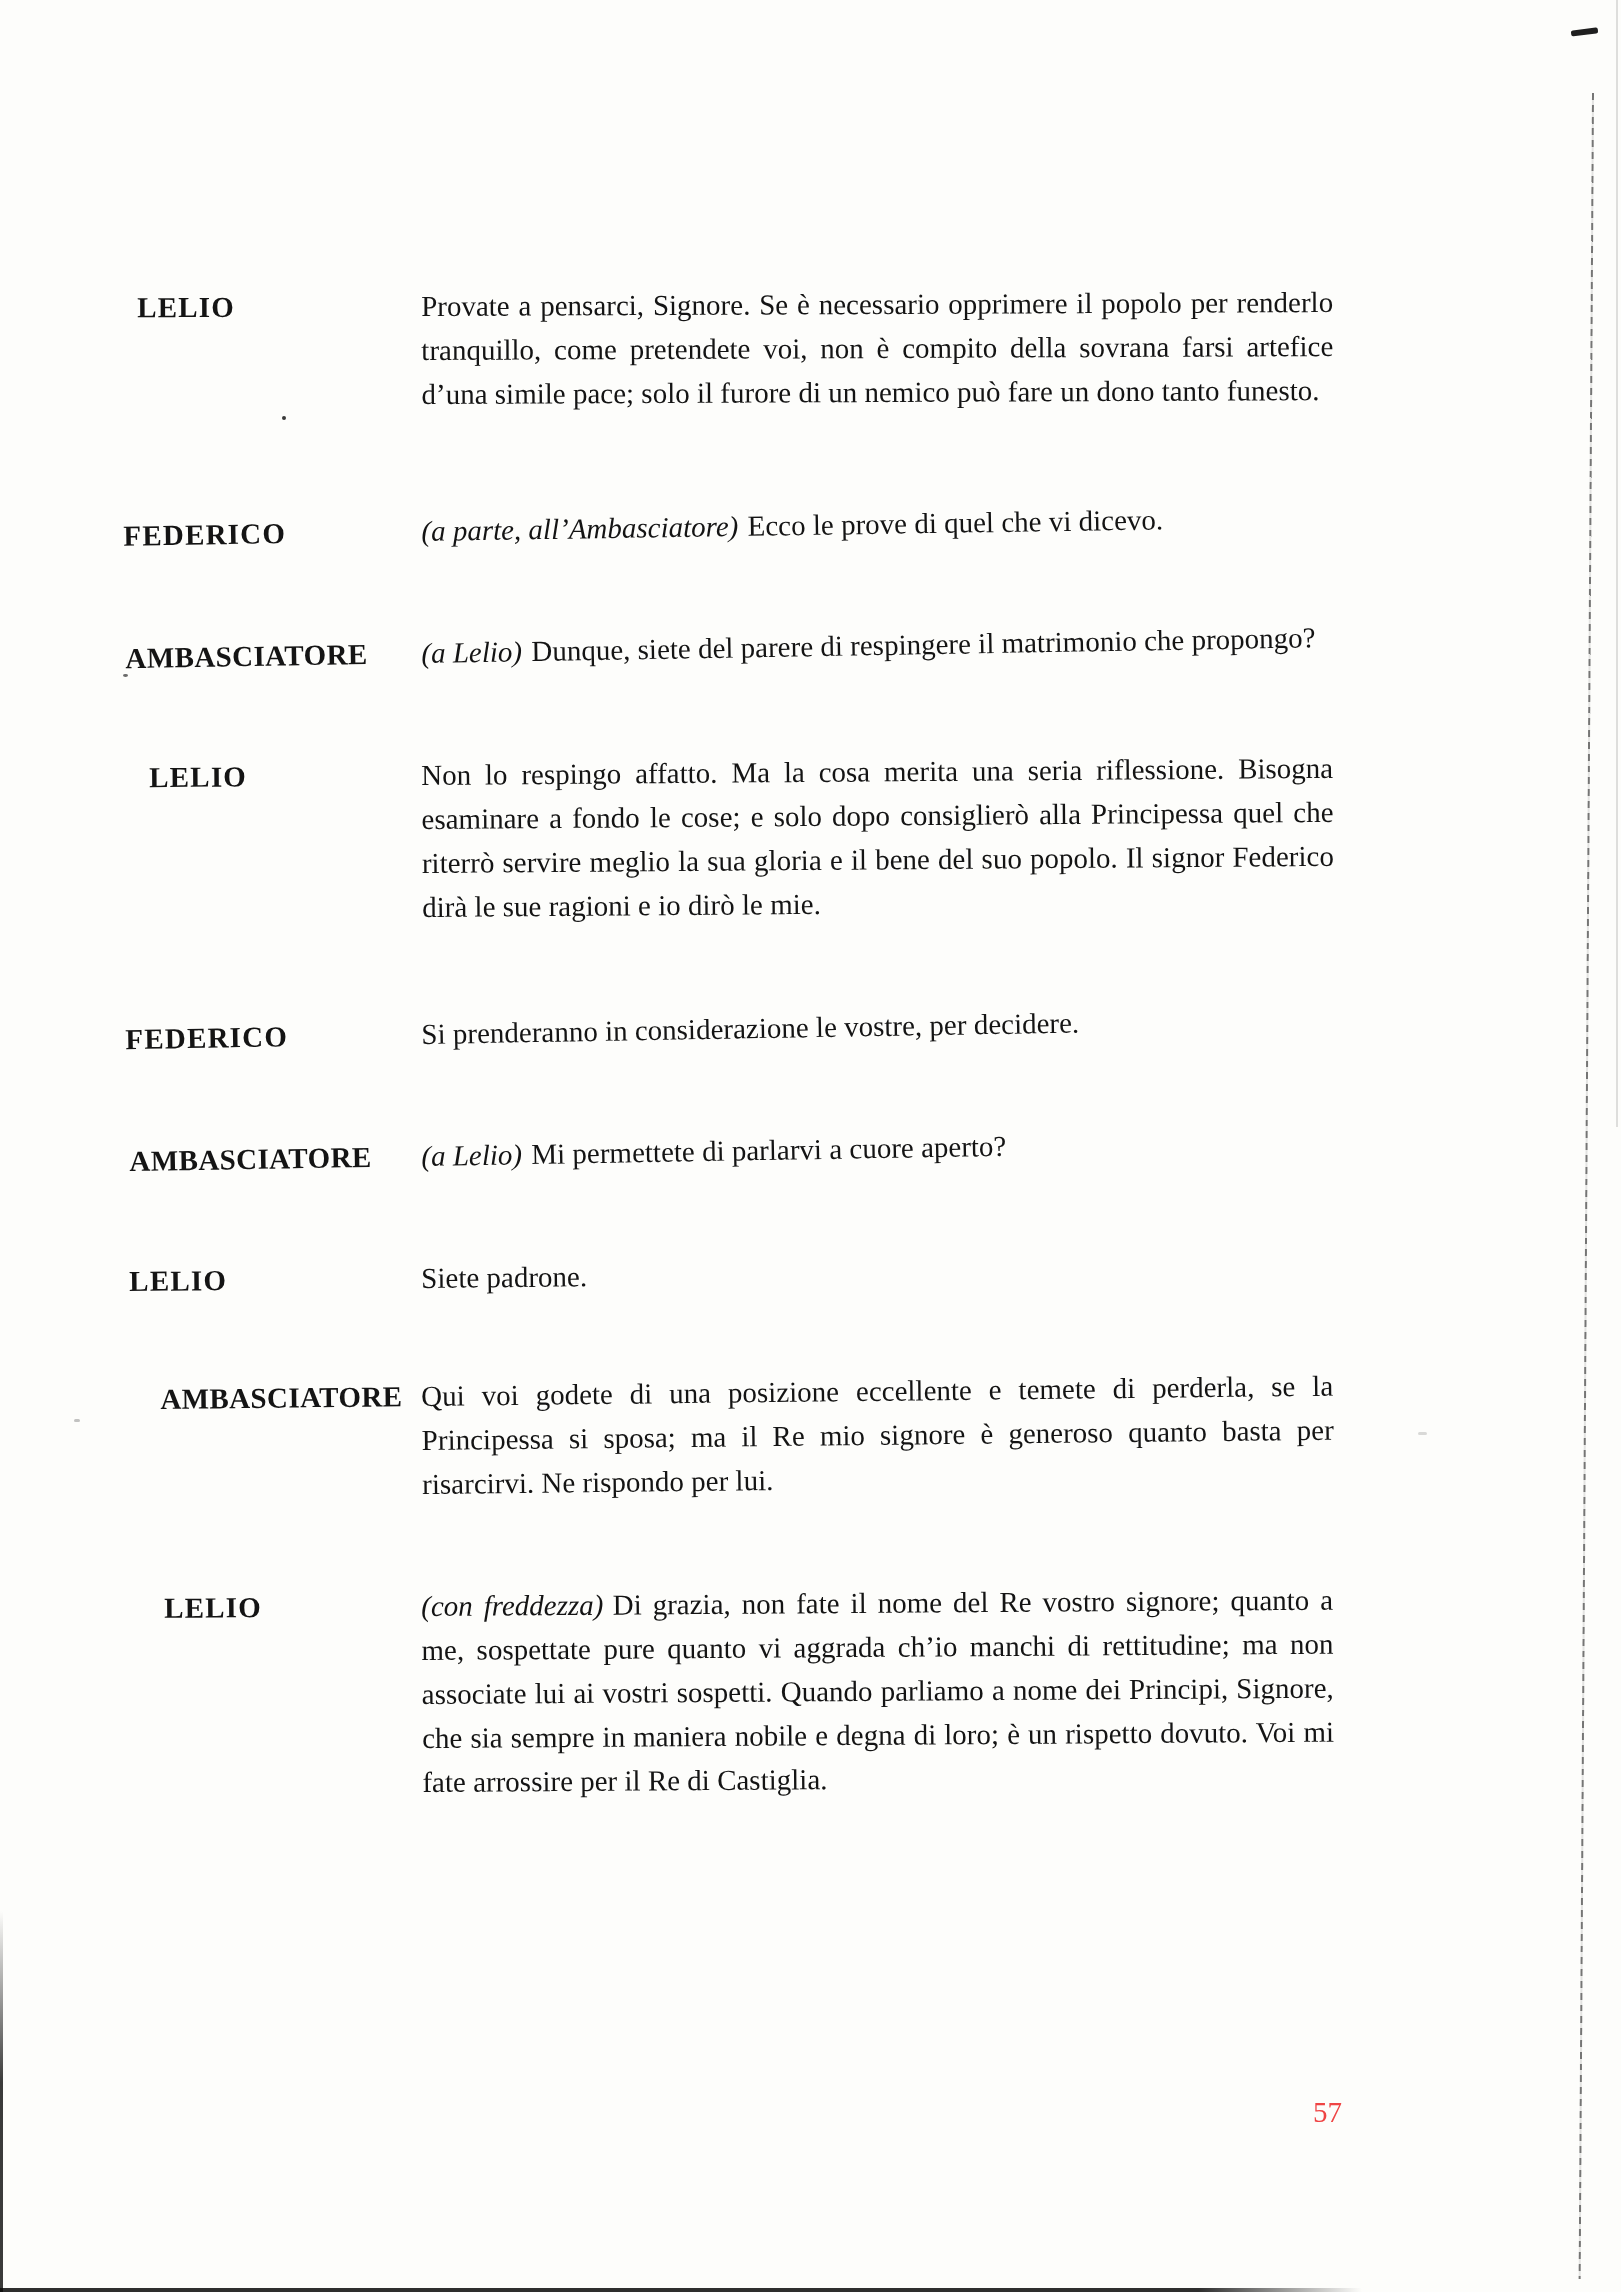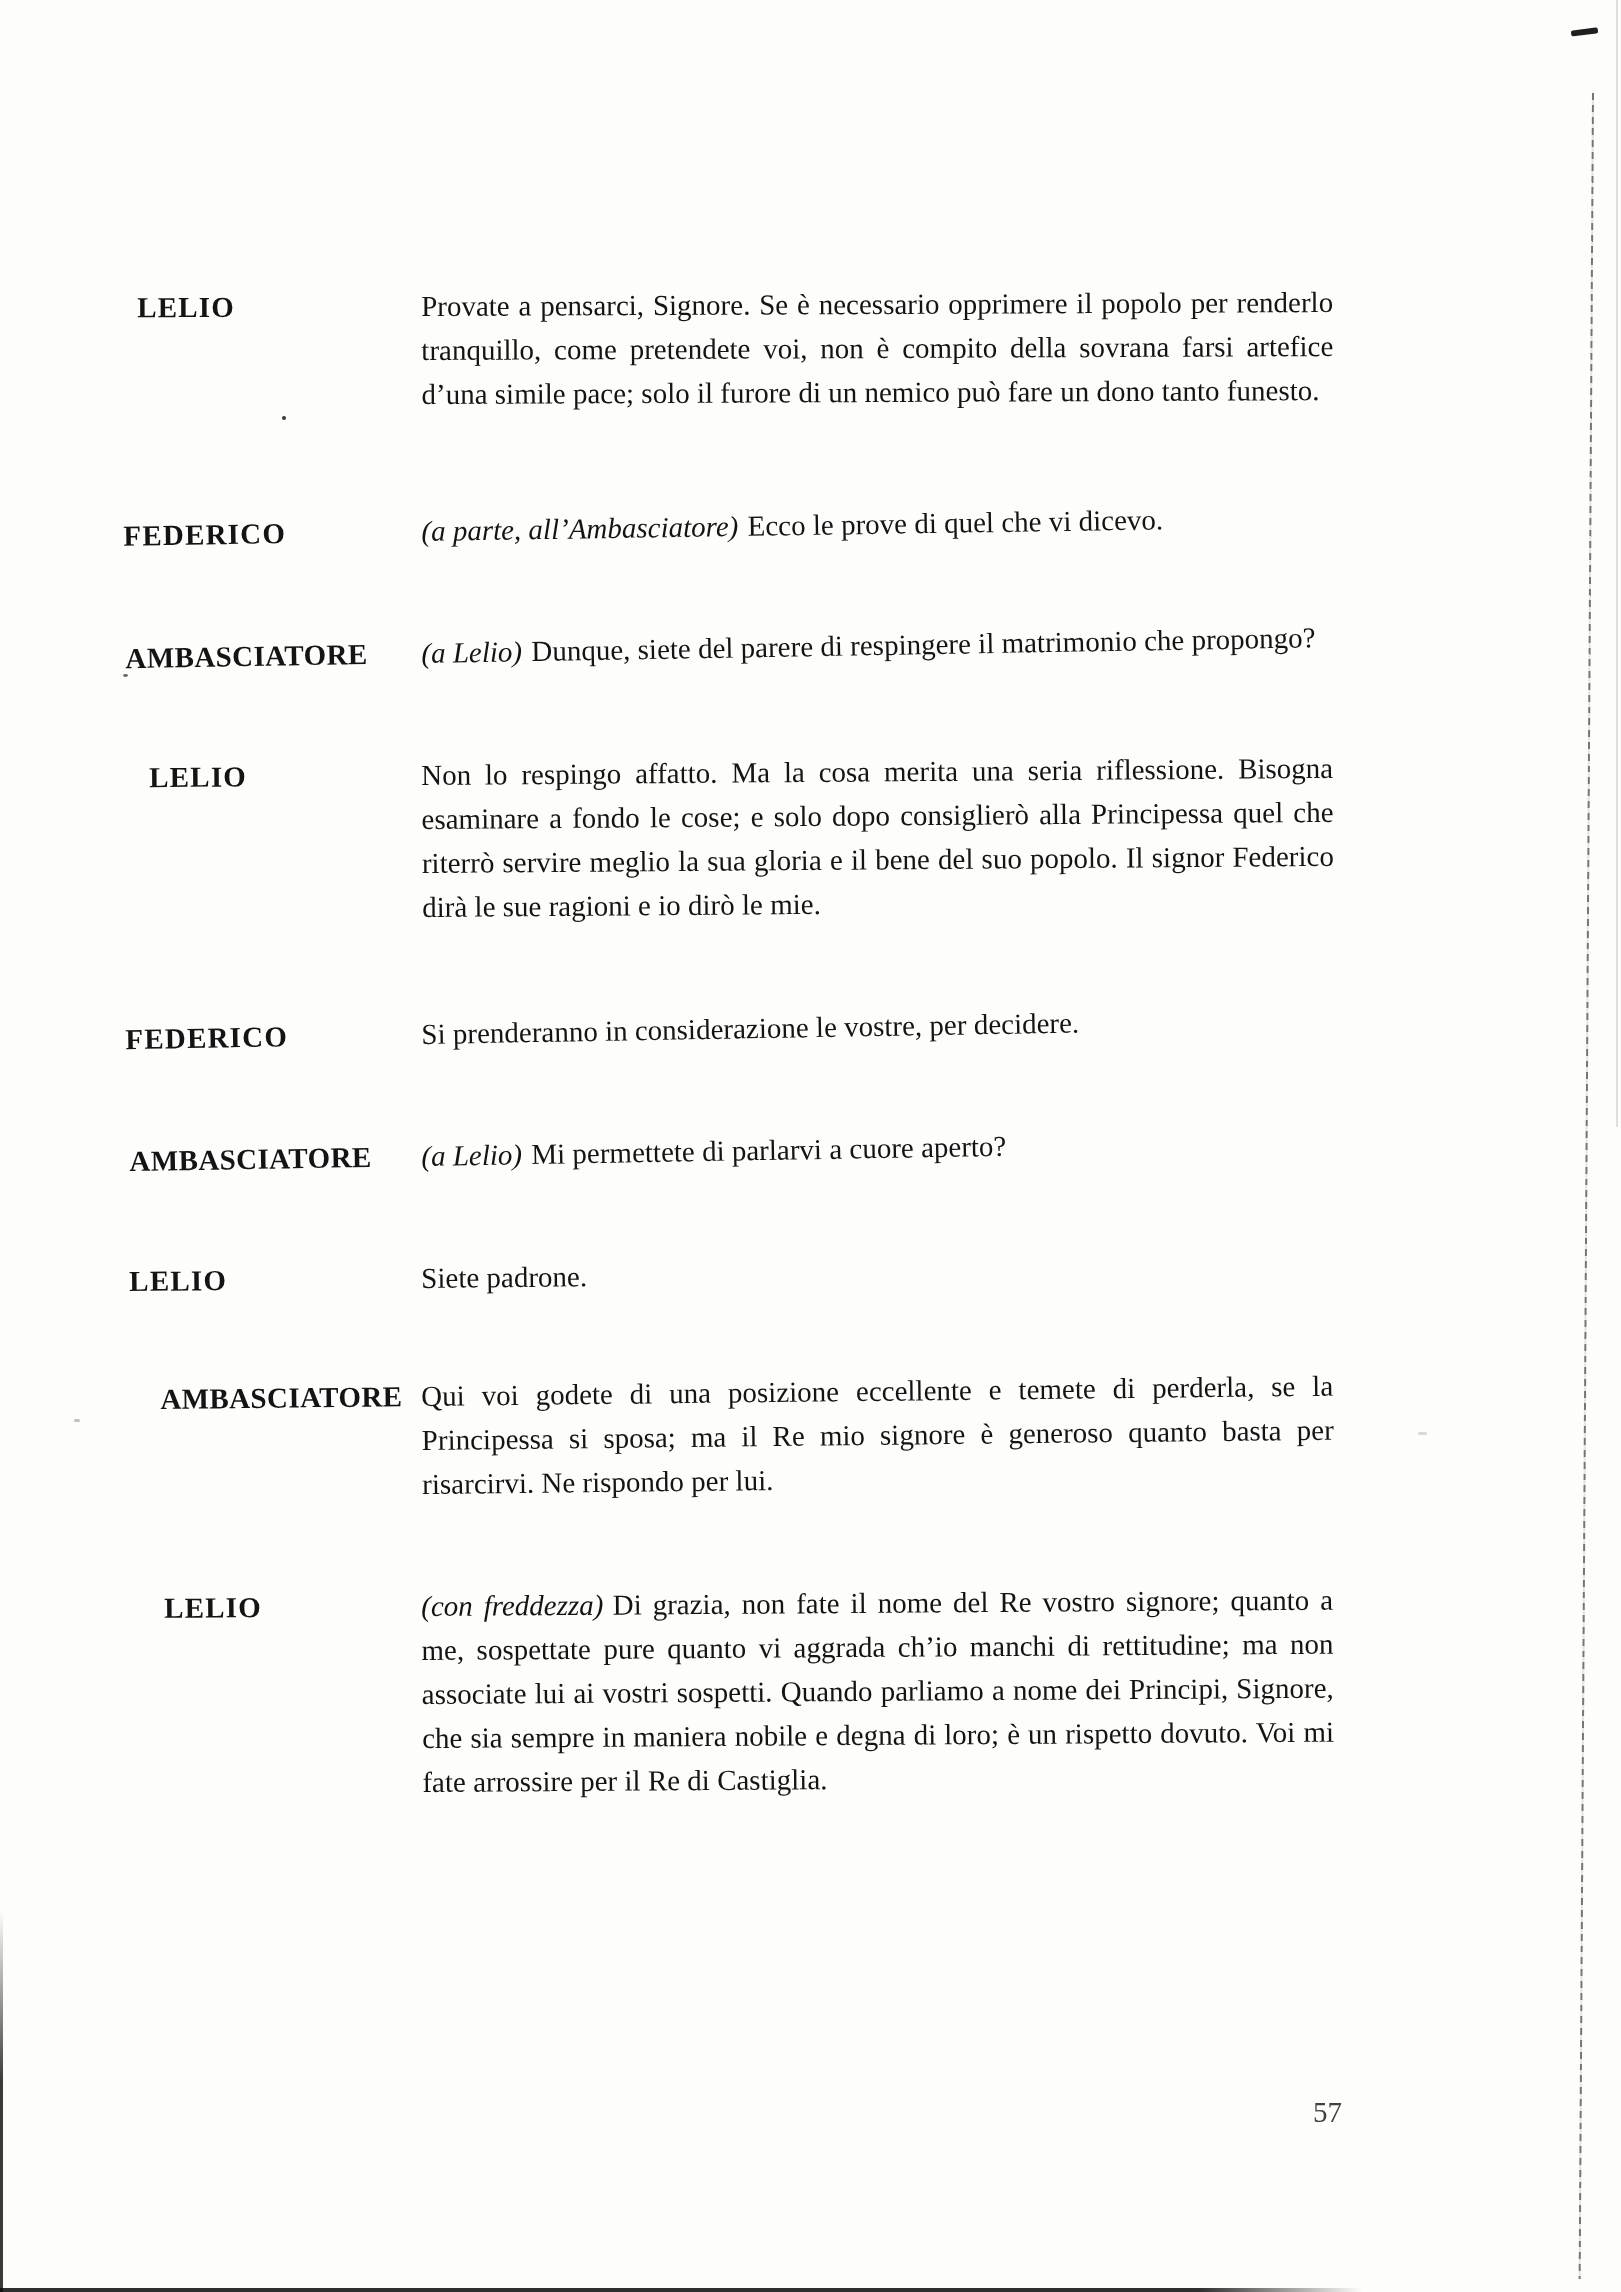--- a/index.html
+++ b/index.html
@@ -32,21 +32,21 @@
   .b3{margin-bottom:78px;transform:rotate(-1.0deg);}   .b3 .speaker{left:125px;letter-spacing:0.4px;}
   .b4{margin-bottom:83px;transform:rotate(-0.45deg);}  .b4 .speaker{left:149px;}
   .b5{margin-bottom:78px;transform:rotate(-1.0deg);}   .b5 .speaker{left:125px;}
   .b6{margin-bottom:78px;transform:rotate(-1.0deg);}   .b6 .speaker{left:129px;letter-spacing:0.4px;}
   .b7{margin-bottom:74px;transform:rotate(-0.6deg);}   .b7 .speaker{left:129px;}
   .b8{margin-bottom:78px;transform:rotate(-0.65deg);}  .b8 .speaker{left:160px;letter-spacing:0.4px;}
   .b9{margin-bottom:0;transform:rotate(-0.4deg);}      .b9 .speaker{left:164px;}
 
   .page-number{
     position:absolute;left:1313px;top:2096px;
-    font-size:29px;color:#404040;
+    font-size:29px;color:#ef4444;
   }
 
   
   .scan-line-right{
     position:absolute;left:1592px;top:93px;width:2px;height:2186px;
     background:repeating-linear-gradient(to bottom,
       rgba(45,45,45,0.65) 0 6.9px, rgba(45,45,45,0.12) 6.9px 11.8px);
     transform:rotate(0.35deg);transform-origin:top left;
   }
   .scan-dash-top{

